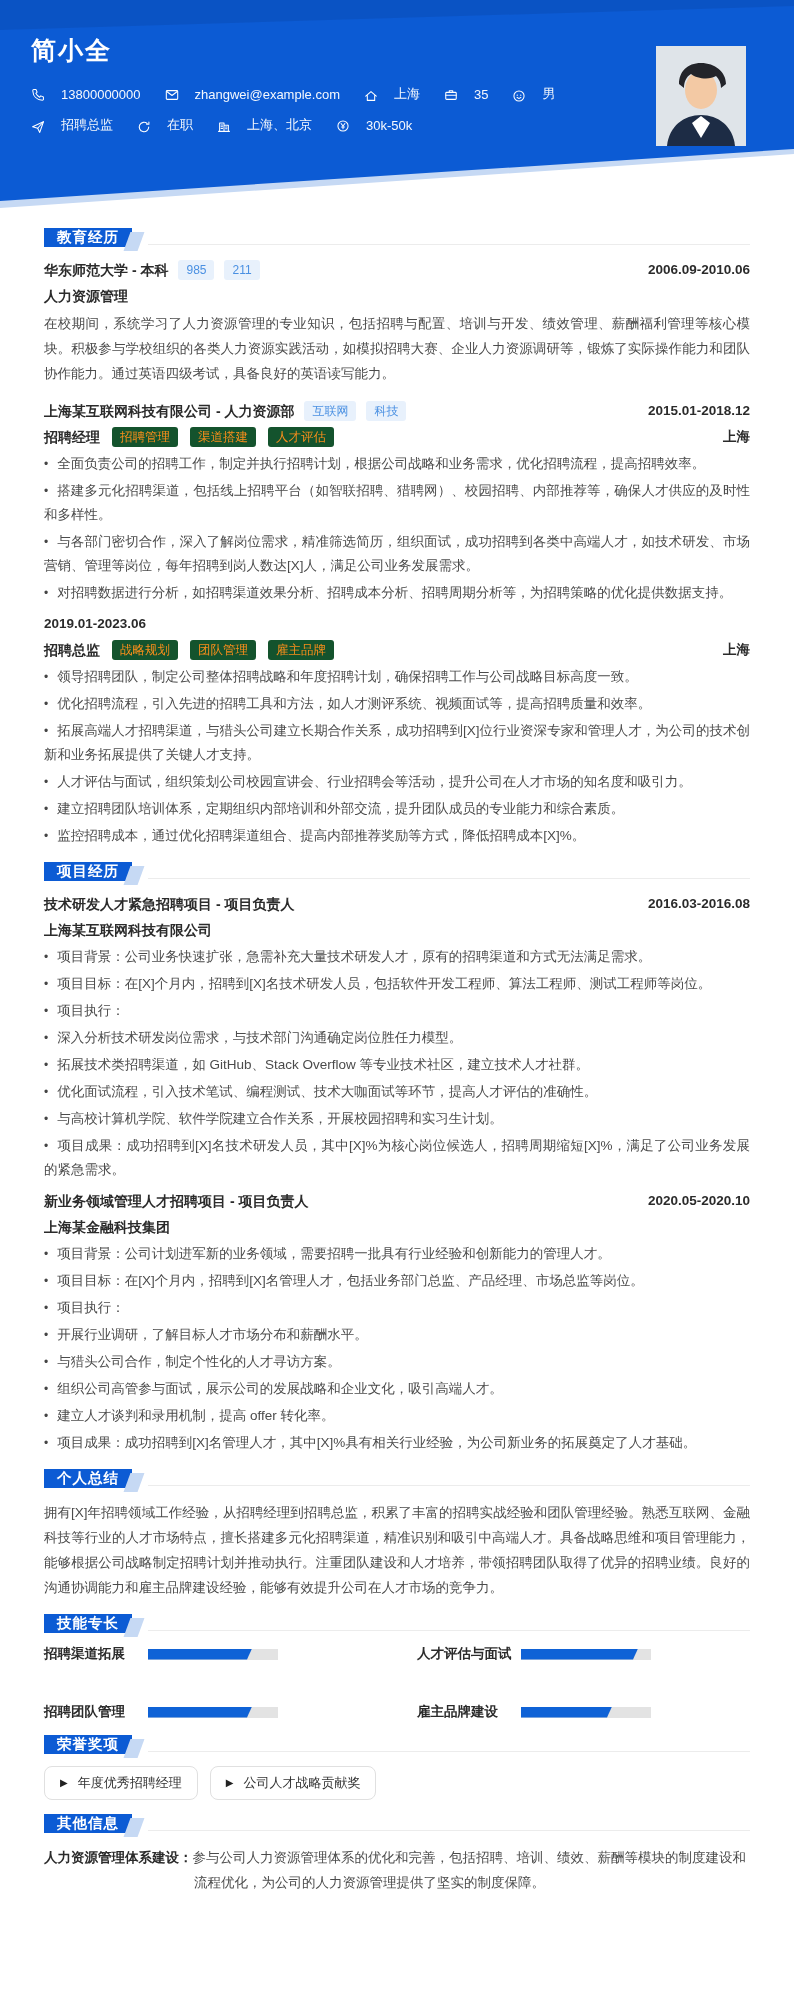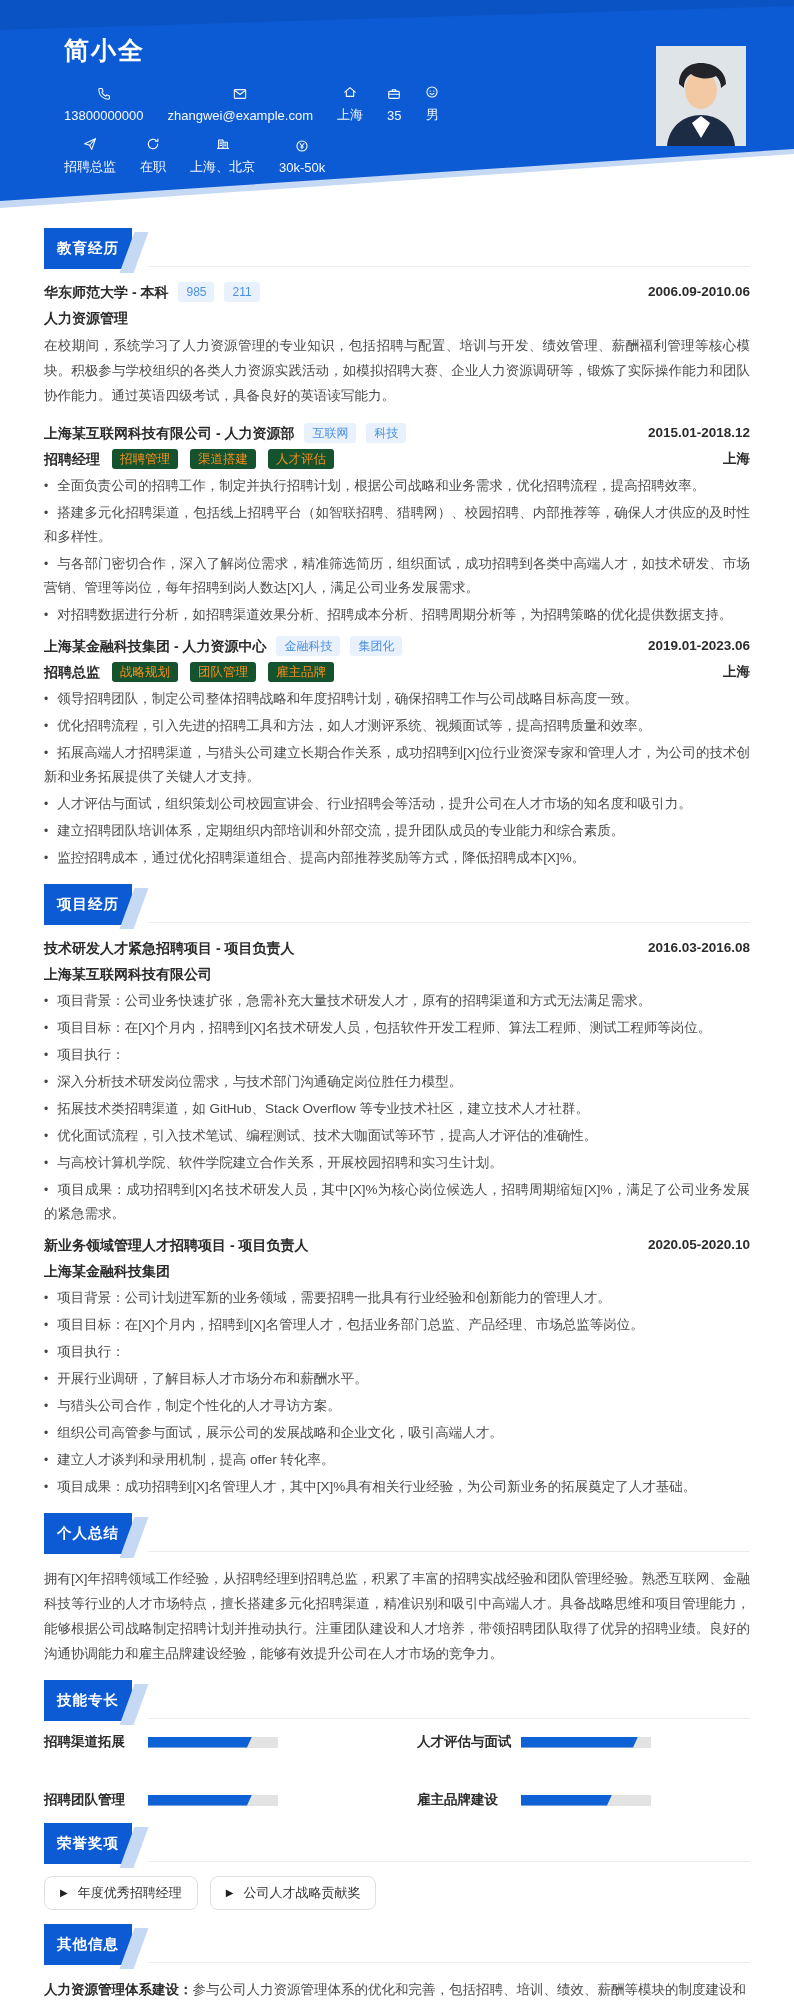--- a/index.html
+++ b/index.html
@@ -10,35 +10,35 @@
   }
   
   .hero-wrap{position:relative;height:204px;margin-bottom:24px;}
   .hero-accent{position:absolute;left:0;top:0;width:100%;height:216px;
     background:#c6d9f4;
     clip-path:polygon(0 197px,100% 145px,100% 154px,0 208px);}
   .hero{position:absolute;left:0;top:0;width:100%;height:204px;background:#0c5bd4;
     clip-path:polygon(0 0,100% 0,100% 149px,0 201px);}
   .hero-top-shade{position:absolute;left:0;top:0;width:100%;height:34px;
     background:rgba(0,20,60,.10);clip-path:polygon(0 0,100% 0,100% 6px,0 30px);}
-  .hero-inner{position:relative;padding:34px 48px 0;color:#fff;margin-left:16px;}
+  .hero-inner{position:relative;padding:34px 31px 0;color:#fff;}
   .hero h1{margin:0 0 18px;font-size:25px;letter-spacing:2px;font-weight:bold;}
   .info-row{display:flex;align-items:center;gap:24px;margin-bottom:13px;
     font-size:13px;color:rgba(255,255,255,.96);}
-  .info-item{display:inline-flex;align-items:center;gap:7px;white-space:nowrap;flex-direction:column;}
+  .info-item{display:inline-flex;align-items:flex-end;gap:16px;white-space:nowrap;}
   .ico{display:inline-flex;width:14px;height:14px;}
   .ico svg{width:14px;height:14px;}
   .photo{position:absolute;right:48px;top:46px;width:90px;height:100px;overflow:hidden;
     background:#dfe4e9;}
   
   .content{padding:0 44px;}
   .section{margin-top:14px;}
   .sec-head{display:flex;align-items:flex-end;margin-bottom:12px;}
   .sec-badge{position:relative;z-index:0;background:#0c5bd4;color:#fff;
-    font-size:14.5px;font-weight:bold;padding:11px 13px;letter-spacing:1px;}
+    font-size:14.5px;font-weight:bold;padding:0 13px;letter-spacing:1px;}
   .sec-badge::after{content:"";position:absolute;z-index:-1;right:-9px;top:4px;
     width:14px;height:100%;background:#c6d9f4;transform:skewX(-20deg);}
   .sec-line{flex:1;border-bottom:1px solid #ececec;margin-left:16px;margin-bottom:2px;}
   .entry{margin-bottom:8px;}
   .entry-head{display:flex;justify-content:space-between;align-items:center;
     line-height:22px;margin-bottom:4px;}
   .eh-left{display:flex;align-items:center;}
   .strong{font-size:14px;font-weight:bold;color:#2b2b2b;}
   .date{font-size:13.5px;font-weight:bold;color:#2b2b2b;white-space:nowrap;}
   .tags{display:inline-flex;}
@@ -236,28 +236,20 @@
 
           <div class="bullet"><span class="dot">•</span><span>全面负责公司的招聘工作，制定并执行招聘计划，根据公司战略和业务需求，优化招聘流程，提高招聘效率。</span></div>
             <div class="bullet"><span class="dot">•</span><span>搭建多元化招聘渠道，包括线上招聘平台（如智联招聘、猎聘网）、校园招聘、内部推荐等，确保人才供应的及时性和多样性。</span></div>
             <div class="bullet"><span class="dot">•</span><span>与各部门密切合作，深入了解岗位需求，精准筛选简历，组织面试，成功招聘到各类中高端人才，如技术研发、市场营销、管理等岗位，每年招聘到岗人数达[X]人，满足公司业务发展需求。</span></div>
             <div class="bullet"><span class="dot">•</span><span>对招聘数据进行分析，如招聘渠道效果分析、招聘成本分析、招聘周期分析等，为招聘策略的优化提供数据支持。</span></div>
           </div>
         </div>
 
         <div class="entry">
           <div class="entry-head">
-            <div class="eh-left">
-              <span class="strong">上海某金融科技集团 - 人力资源中心</span>
-              <span class="tags">
-
-              <span class="tag-blue">金融科技</span>
-                <span class="tag-blue">集团化</span>
-              </span>
-            </div>
             <span class="date">2019.01-2023.06</span>
           </div>
           <div class="entry-head">
             <div class="eh-left">
               <span class="strong">招聘总监</span>
               <span class="tags">
 
               <span class="tag-orange">战略规划</span>
                 <span class="tag-orange">团队管理</span>
                 <span class="tag-orange">雇主品牌</span>

